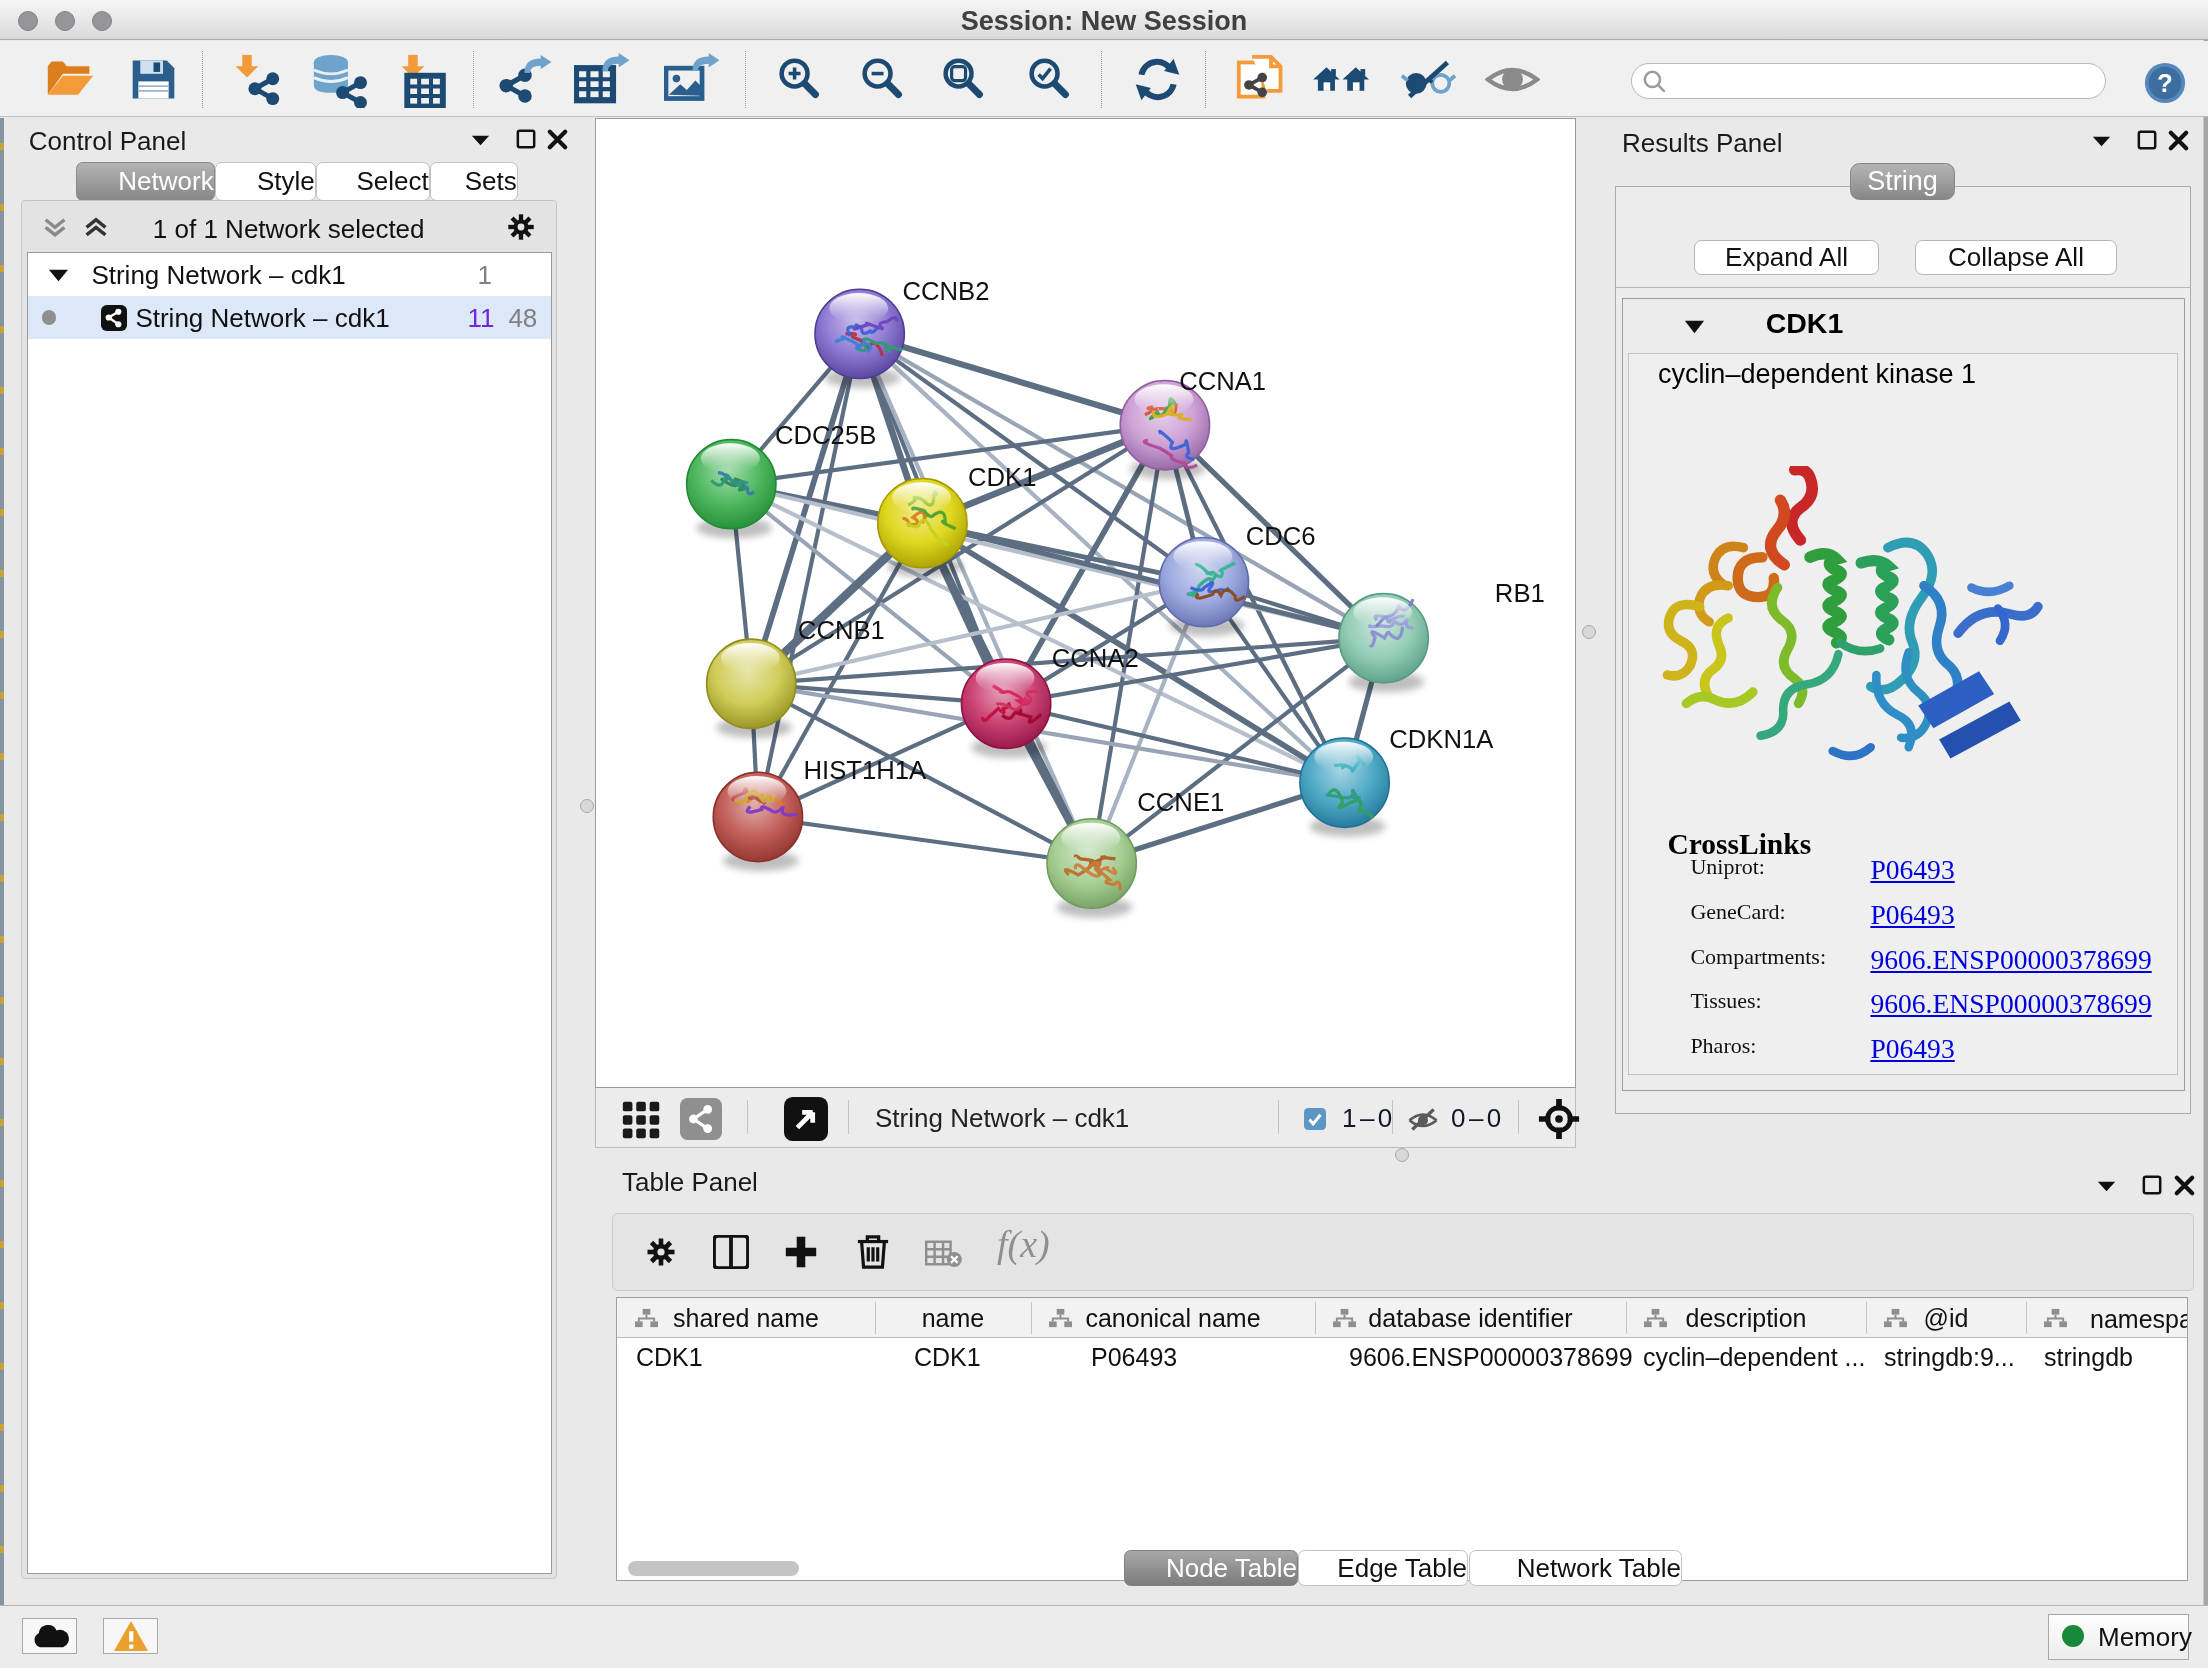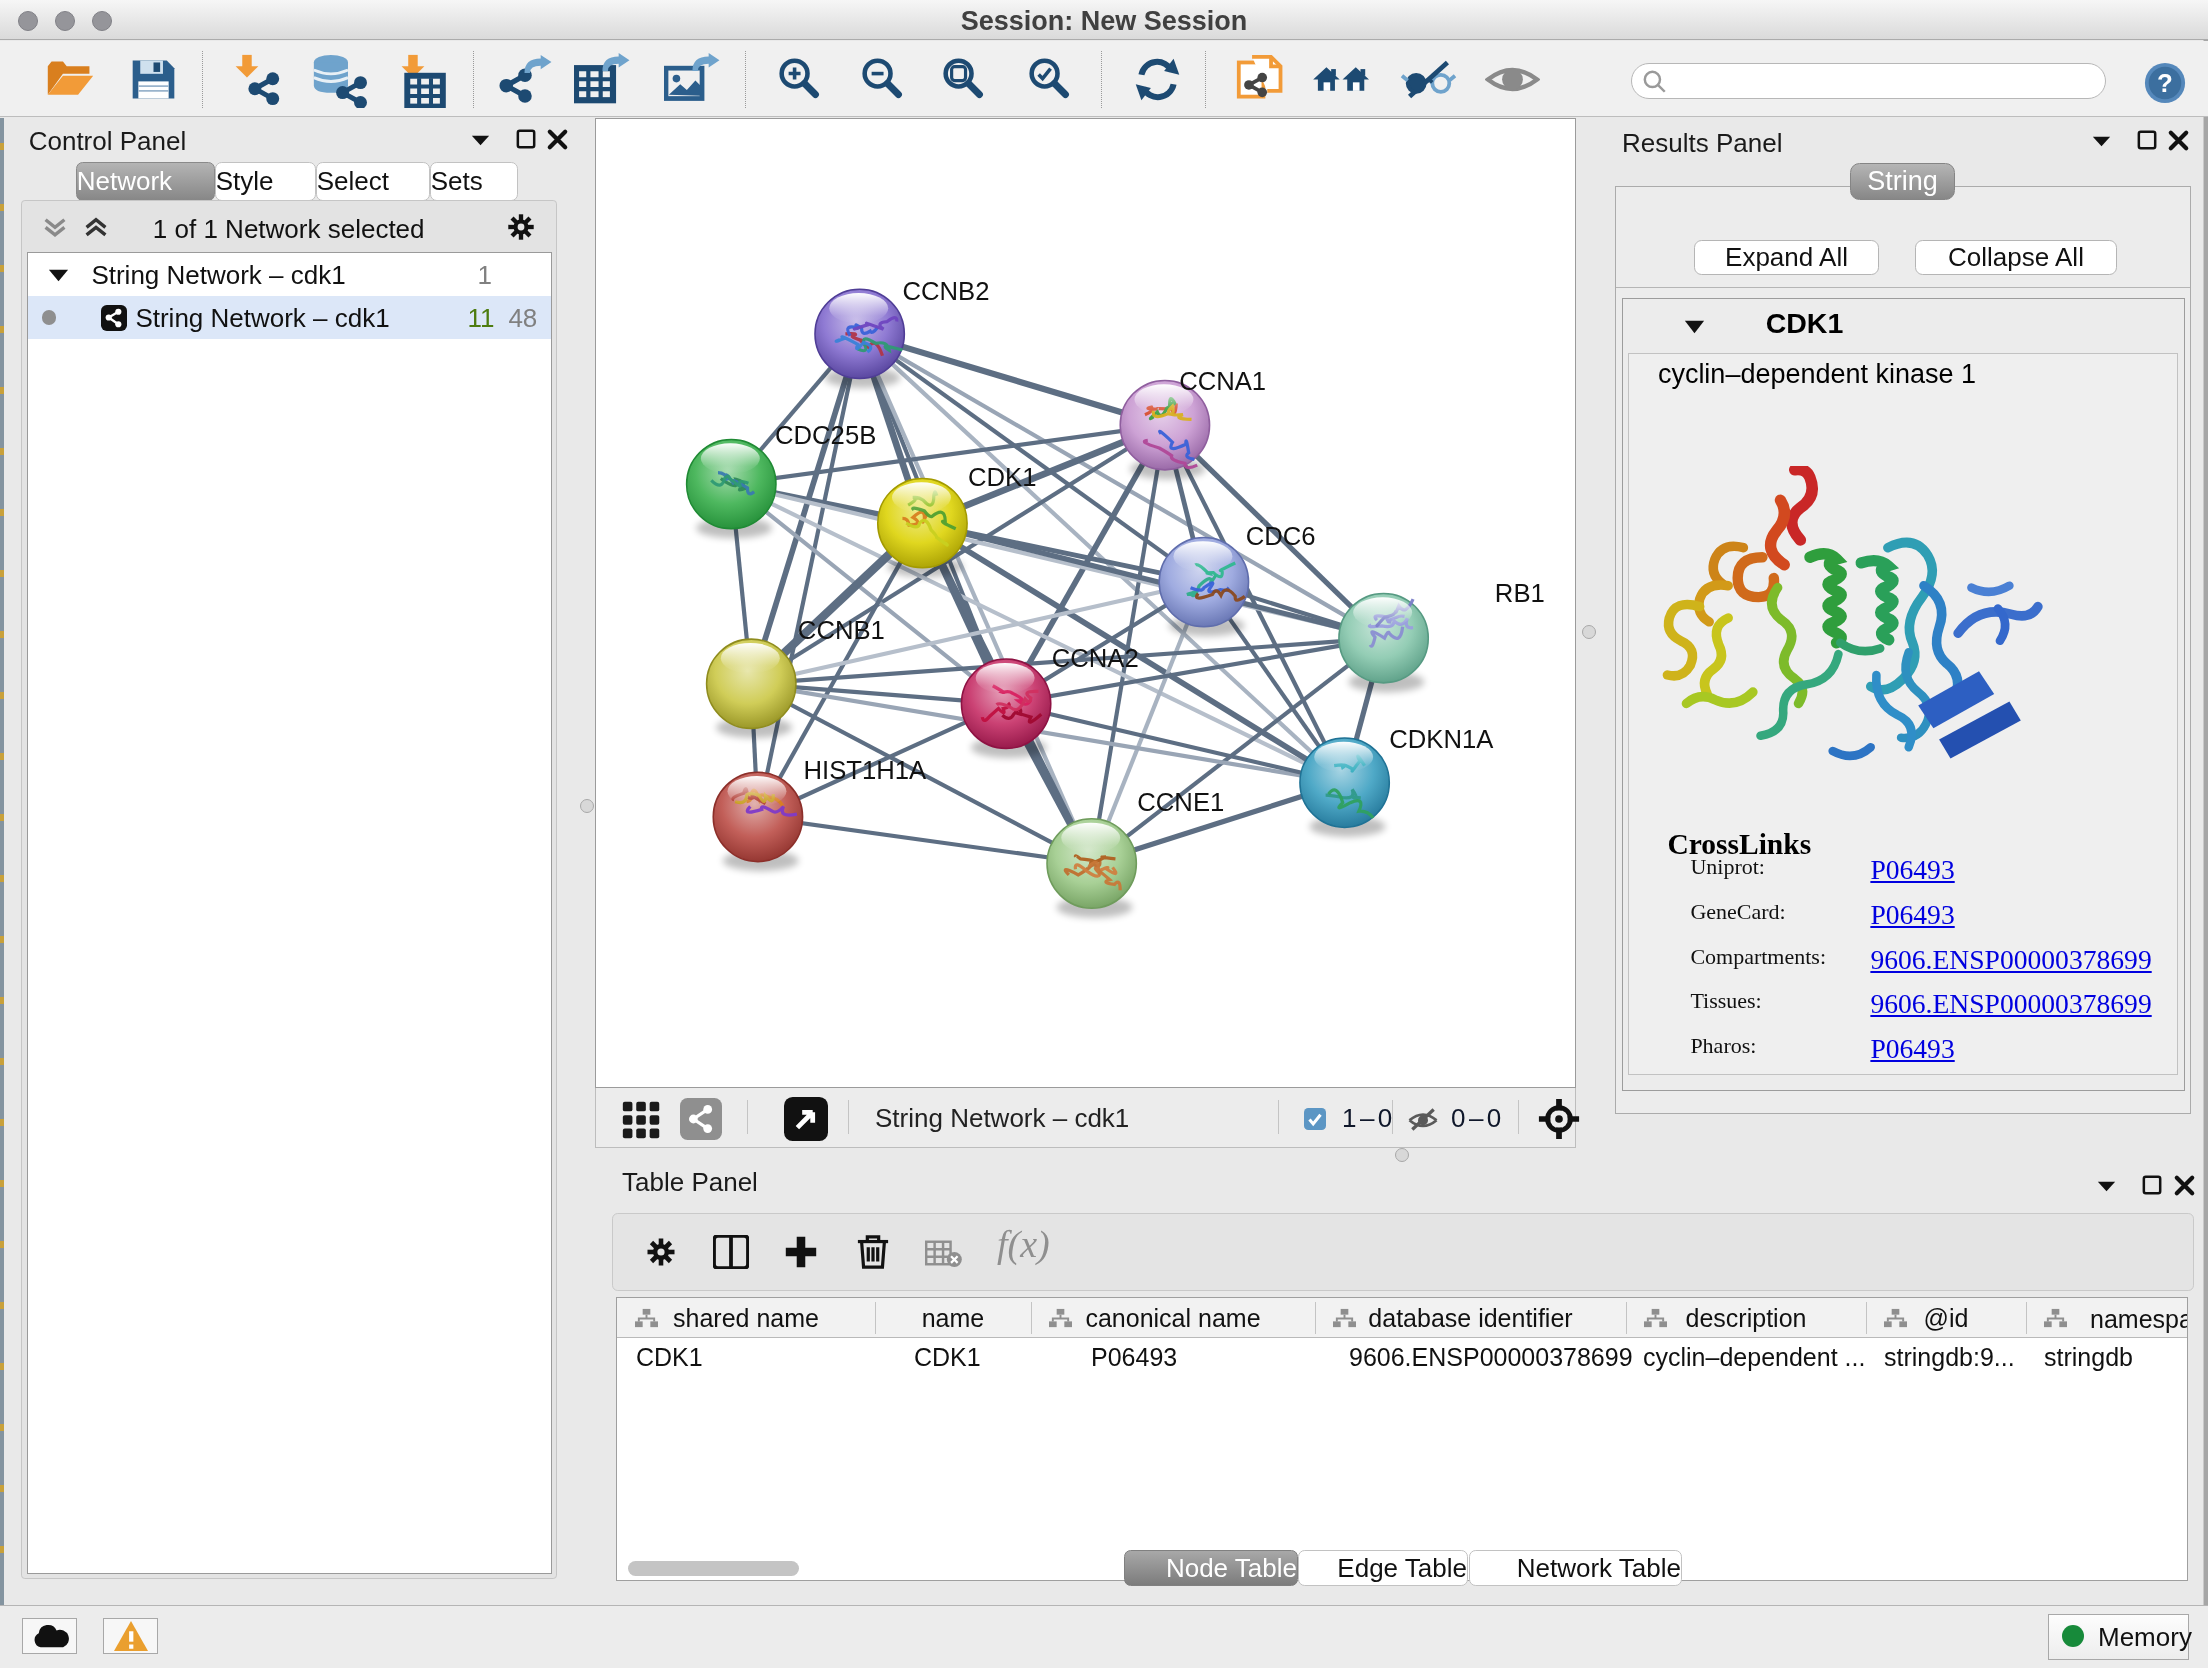--- a/index.html
+++ b/index.html
@@ -21,21 +21,21 @@
 #searchbox { position:absolute; left:1631px; top:22px; width:475px; height:36px;
   background:#fff; border:1.9px solid #b7b7b7; border-radius:18px; }
 #searchbox svg { position:absolute; left:8.6px; top:3.8px; }
 #helpicon { position:absolute; left:2143px; top:20px; }
 .ptitle { font-size:26px; color:#1a1a1a; }
 .pctrl { position:absolute; }
 #cpanel { left:5.7px; top:118px; width:563px; height:1469px; }
 #cp-title { position:absolute; left:23px; top:7.6px; }
 #cp-tabs { position:absolute; left:70px; top:44px; height:39px; }
 .tab { position:absolute; top:0; height:39px; border:1px solid #c2c2c2; background:#fff;
-  color:#111; font-size:26px; text-align:left; line-height:37px; border-radius:6.7px; }
+  color:#111; font-size:26px; text-align:right; line-height:37px; border-radius:6.7px; }
 .tab.sel { background:linear-gradient(#b4b4b4,#878787); color:#fff; border-color:#8a8a8a; }
 #cp-box { position:absolute; left:15px; top:82px; width:536px; height:1379px;
   background:#e3e3e3; border:1px solid #c6c6c6; border-radius:3.8px; }
 #cp-strip { position:absolute; left:5.7px; top:5.7px; right:5.7px; height:42px; color:#111; }
 #cp-strip .lbl { position:absolute; left:0; width:100%; text-align:center; top:7.6px; font-size:26px; }
 #cp-tree { position:absolute; left:5.7px; top:51px; width:525px; height:1322px;
   background:#fff; border:1px solid #9a9a9a; }
 .trow { position:absolute; left:0; width:100%; height:43px; font-size:26px; color:#111; }
 .trow.sel { background:#dce7f8; }
 #canvas { left:595px; top:118px; width:981px; height:970px; background:#fff;
@@ -332,21 +332,21 @@
           <span style="position:absolute; left:73px; top:8.6px;"><svg width="26" height="26" viewBox="0 0 27 27">
               <rect x="0" y="0" width="27" height="27" rx="6" fill="#111"></rect>
               <g fill="#fff">
                 <circle cx="18" cy="7" r="3.2"></circle>
                 <circle cx="8" cy="13" r="3.2"></circle>
                 <circle cx="18" cy="20" r="3.2"></circle>
               </g>
               <path d="M8 13 L18 7 M8 13 L18 20" stroke="#fff" stroke-width="2.4"></path>
             </svg></span>
         <span style="position:absolute; left:107px; top:6.7px;">String Network – cdk1</span>
-        <span style="position:absolute; left:439px; top:6.7px; color:#4d7c0f;">11</span>
+        <span style="position:absolute; left:439px; top:6.7px; color:#6d28d9;">11</span>
         <span style="position:absolute; left:480px; top:6.7px; color:#808080;">48</span>
       </div>
     </div>
   </div>
 </div>
 
 <div class="abs" id="canvas"><svg width="979" height="968" viewBox="0 0 1029 1018" font-family="Liberation Sans, sans-serif">
 <defs>
 <filter id="blur" x="-50%" y="-50%" width="200%" height="200%">
           <feGaussianBlur stdDeviation="4"></feGaussianBlur>

